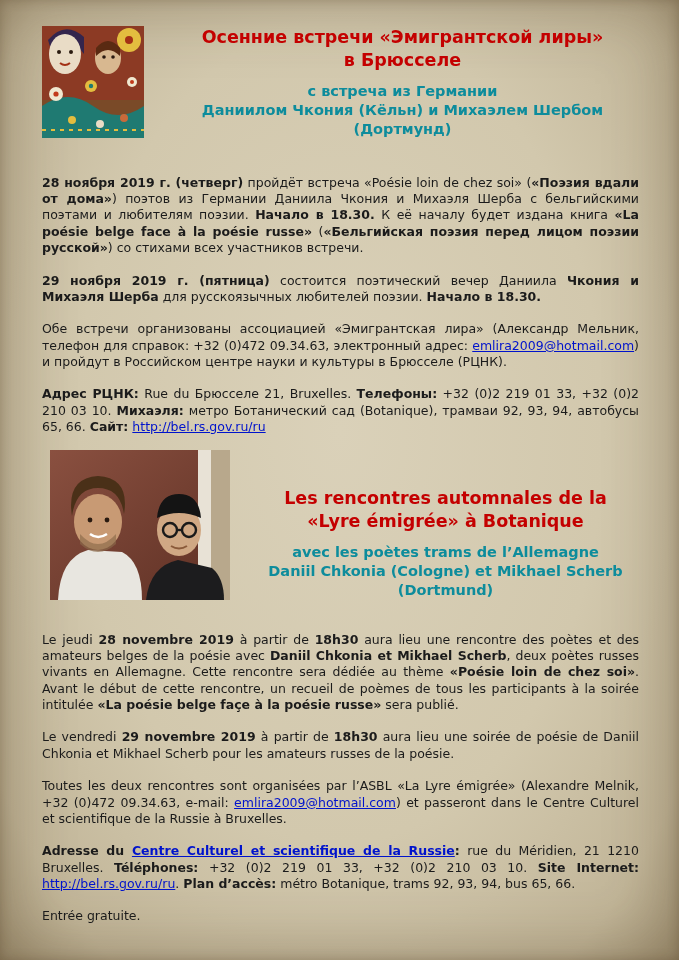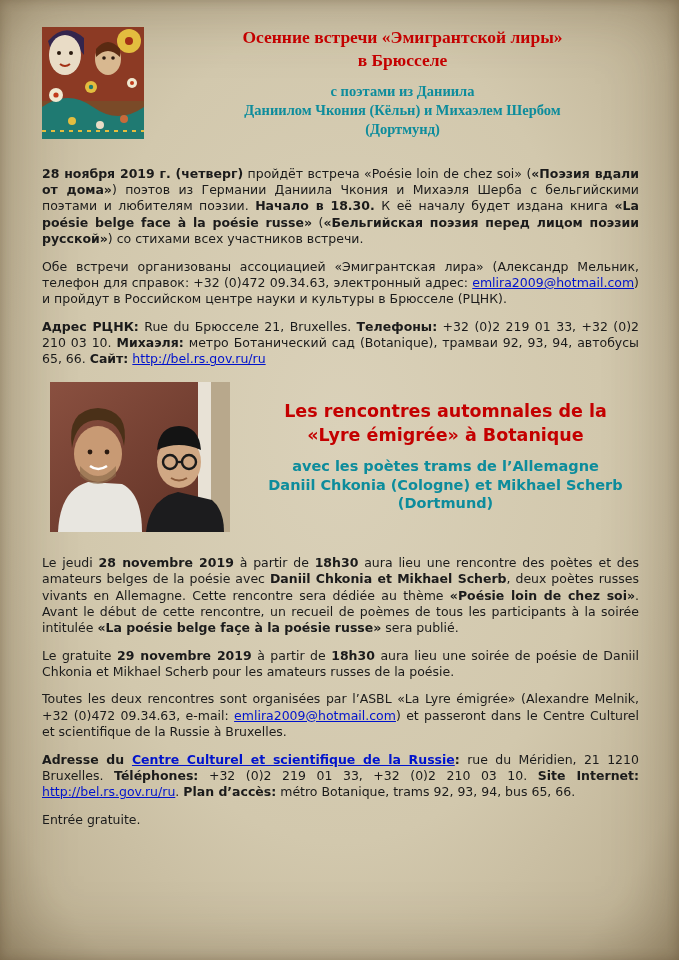--- a/index.html
+++ b/index.html
@@ -19,42 +19,42 @@
     position:relative;
     width:679px;
     height:960px;
     overflow:hidden;
     color:var(--text-color);
     background:radial-gradient(ellipse at 50% 45%, #dad1b9 0%, #d2c8ad 55%, #c2b699 85%, #a99b7d 100%);
     box-shadow:inset 0 0 70px rgba(70,50,20,0.38), inset 0 0 12px rgba(60,40,15,0.25);
   }
   
   .hdr{display:flex;gap:16px;}
-  .hdr.ru{padding:26px 34px 0 42px;align-items:flex-end;font-family:Liberation Serif, serif;}
-  .hdr.fr{padding:14px 34px 0 50px;align-items:center;}
+  .hdr.ru{padding:26px 34px 0 42px;align-items:flex-start;}
+  .hdr.fr{padding:14px 34px 0 50px;align-items:flex-end;}
   .hdr-text{flex:1;text-align:center;}
   .title{
     color:var(--title-red);
     font-size:17.5px;font-weight:bold;line-height:1.32;
     margin:0 0 10px;
   }
   .subtitle{
     color:var(--subtitle-teal);
     font-size:14.5px;font-weight:bold;line-height:1.3;
     margin:0;
   }
   
   .art{flex:0 0 auto;width:102px;height:112px;}
   .photo{flex:0 0 auto;width:180px;height:150px;}
   .art svg,.photo svg{display:block;width:100%;height:100%;}
   
   .sec{padding:20px 40px 0 42px;}
   .sec.fr{padding-top:16px;}
   p{
-    margin:7px 0 11px;
+    margin:16px 0 11px;
     font-size:12.5px;line-height:1.31;
     text-align:justify;
   }
   p:last-child{margin-bottom:0;}
   .b{font-weight:bold;}
   a.lnk{color:var(--link-blue);text-decoration:underline;cursor:pointer;}
 </style>
 </head>
 <body>
 
@@ -88,29 +88,30 @@
         <circle cx="82" cy="92" r="4" fill="#c86a3a"></circle>
         <path d="M0 104 H102" stroke="#e3bd3f" stroke-width="2" stroke-dasharray="4 5"></path>
       </svg>
     </div>
     <div class="hdr-text">
       <h1 class="title">
         <span>Осенние встречи «Эмигрантской лиры»</span><br>
         <span>в Брюсселе</span>
       </h1>
       <h2 class="subtitle">
-        <span>с поэтами из Даниила</span><br>
+        <span>с встреча из Германии</span><br>
         <span>Даниилом Чкония (Кёльн) и Михаэлем Шербом</span><br>
         <span>(Дортмунд)</span>
       </h2>
     </div>
   </header>
 
   <section class="sec ru">
     <p><span class="b">28 ноября 2019 г. (четверг)</span><span> пройдёт встреча «Poésie loin de chez soi» (</span><span class="b">«Поэзия вдали от дома»</span><span>) поэтов из Германии Даниила Чкония и Михаэля Шерба с бельгийскими поэтами и любителям поэзии. </span><span class="b">Начало в 18.30.</span><span> К её началу будет издана книга </span><span class="b">«La poésie belge face à la poésie russe»</span><span> (</span><span class="b">«Бельгийская поэзия перед лицом поэзии русской»</span><span>) со стихами всех участников встречи.</span></p>
+    <p><span class="b">29 ноября 2019 г. (пятница)</span><span> состоится поэтический вечер Даниила </span><span class="b">Чкония и Михаэля Шерба</span><span> для русскоязычных любителей поэзии. </span><span class="b">Начало в 18.30.</span></p>
     <p><span>Обе встречи организованы ассоциацией «Эмигрантская лира» (Александр Мельник, телефон для справок: +32 (0)472 09.34.63, электронный адрес: </span><a class="lnk" href="#">emlira2009@hotmail.com</a><span>) и пройдут в Российском центре науки и культуры в Брюсселе (РЦНК).</span></p>
     <p><span class="b">Адрес РЦНК:</span><span> Rue du Брюсселе 21, Bruxelles. </span><span class="b">Телефоны:</span><span> +32 (0)2 219 01 33, +32 (0)2 210 03 10. </span><span class="b">Михаэля:</span><span> метро Ботанический сад (Botanique), трамваи 92, 93, 94, автобусы 65, 66. </span><span class="b">Сайт:</span><span> </span><a class="lnk" href="#">http://bel.rs.gov.ru/ru</a></p>
   </section>
 
   <header class="hdr fr">
     <div class="photo">
       <svg viewBox="0 0 180 150" xmlns="http://www.w3.org/2000/svg">
         <defs>
           <linearGradient id="bgph" x1="0" y1="0" x2="1" y2="1">
             <stop offset="0" stop-color="#8a5040"></stop>
@@ -146,19 +147,19 @@
       <h2 class="subtitle">
         <span>avec les poètes trams de l’Allemagne</span><br>
         <span>Daniil Chkonia (Cologne) et Mikhael Scherb</span><br>
         <span>(Dortmund)</span>
       </h2>
     </div>
   </header>
 
   <section class="sec fr">
     <p><span>Le jeudi </span><span class="b">28 novembre 2019</span><span> à partir de </span><span class="b">18h30</span><span> aura lieu une rencontre des poètes et des amateurs belges de la poésie avec </span><span class="b">Daniil Chkonia et Mikhael Scherb</span><span>, deux poètes russes vivants en Allemagne. Cette rencontre sera dédiée au thème </span><span class="b">«Poésie loin de chez soi»</span><span>. Avant le début de cette rencontre, un recueil de poèmes de tous les participants à la soirée intitulée </span><span class="b">«La poésie belge façe à la poésie russe»</span><span> sera publié.</span></p>
-    <p><span>Le gratuite </span><span class="b">29 novembre 2019</span><span> à partir de </span><span class="b">18h30</span><span> aura lieu une soirée de poésie de Daniil Chkonia et Mikhael Scherb pour les amateurs russes de la poésie.</span></p>
+    <p><span>Le vendredi </span><span class="b">29 novembre 2019</span><span> à partir de </span><span class="b">18h30</span><span> aura lieu une soirée de poésie de Daniil Chkonia et Mikhael Scherb pour les amateurs russes de la poésie.</span></p>
     <p><span>Toutes les deux rencontres sont organisées par l’ASBL «La Lyre émigrée» (Alexandre Melnik, +32 (0)472 09.34.63, e-mail: </span><a class="lnk" href="#">emlira2009@hotmail.com</a><span>) et passeront dans le Centre Culturel et scientifique de la Russie à Bruxelles.</span></p>
     <p><span class="b">Adresse du </span><a class="b lnk" href="#">Centre Culturel et scientifique de la Russie</a><span class="b">:</span><span> rue du Méridien, 21 1210 Bruxelles. </span><span class="b">Téléphones:</span><span> +32 (0)2 219 01 33, +32 (0)2 210 03 10. </span><span class="b">Site Internet:</span><span> </span><a class="lnk" href="#">http://bel.rs.gov.ru/ru</a><span>. </span><span class="b">Plan d’accès:</span><span> métro Botanique, trams 92, 93, 94, bus 65, 66.</span></p>
     <p>Entrée gratuite.</p>
   </section>
 
 </div>
 
 </body></html>

